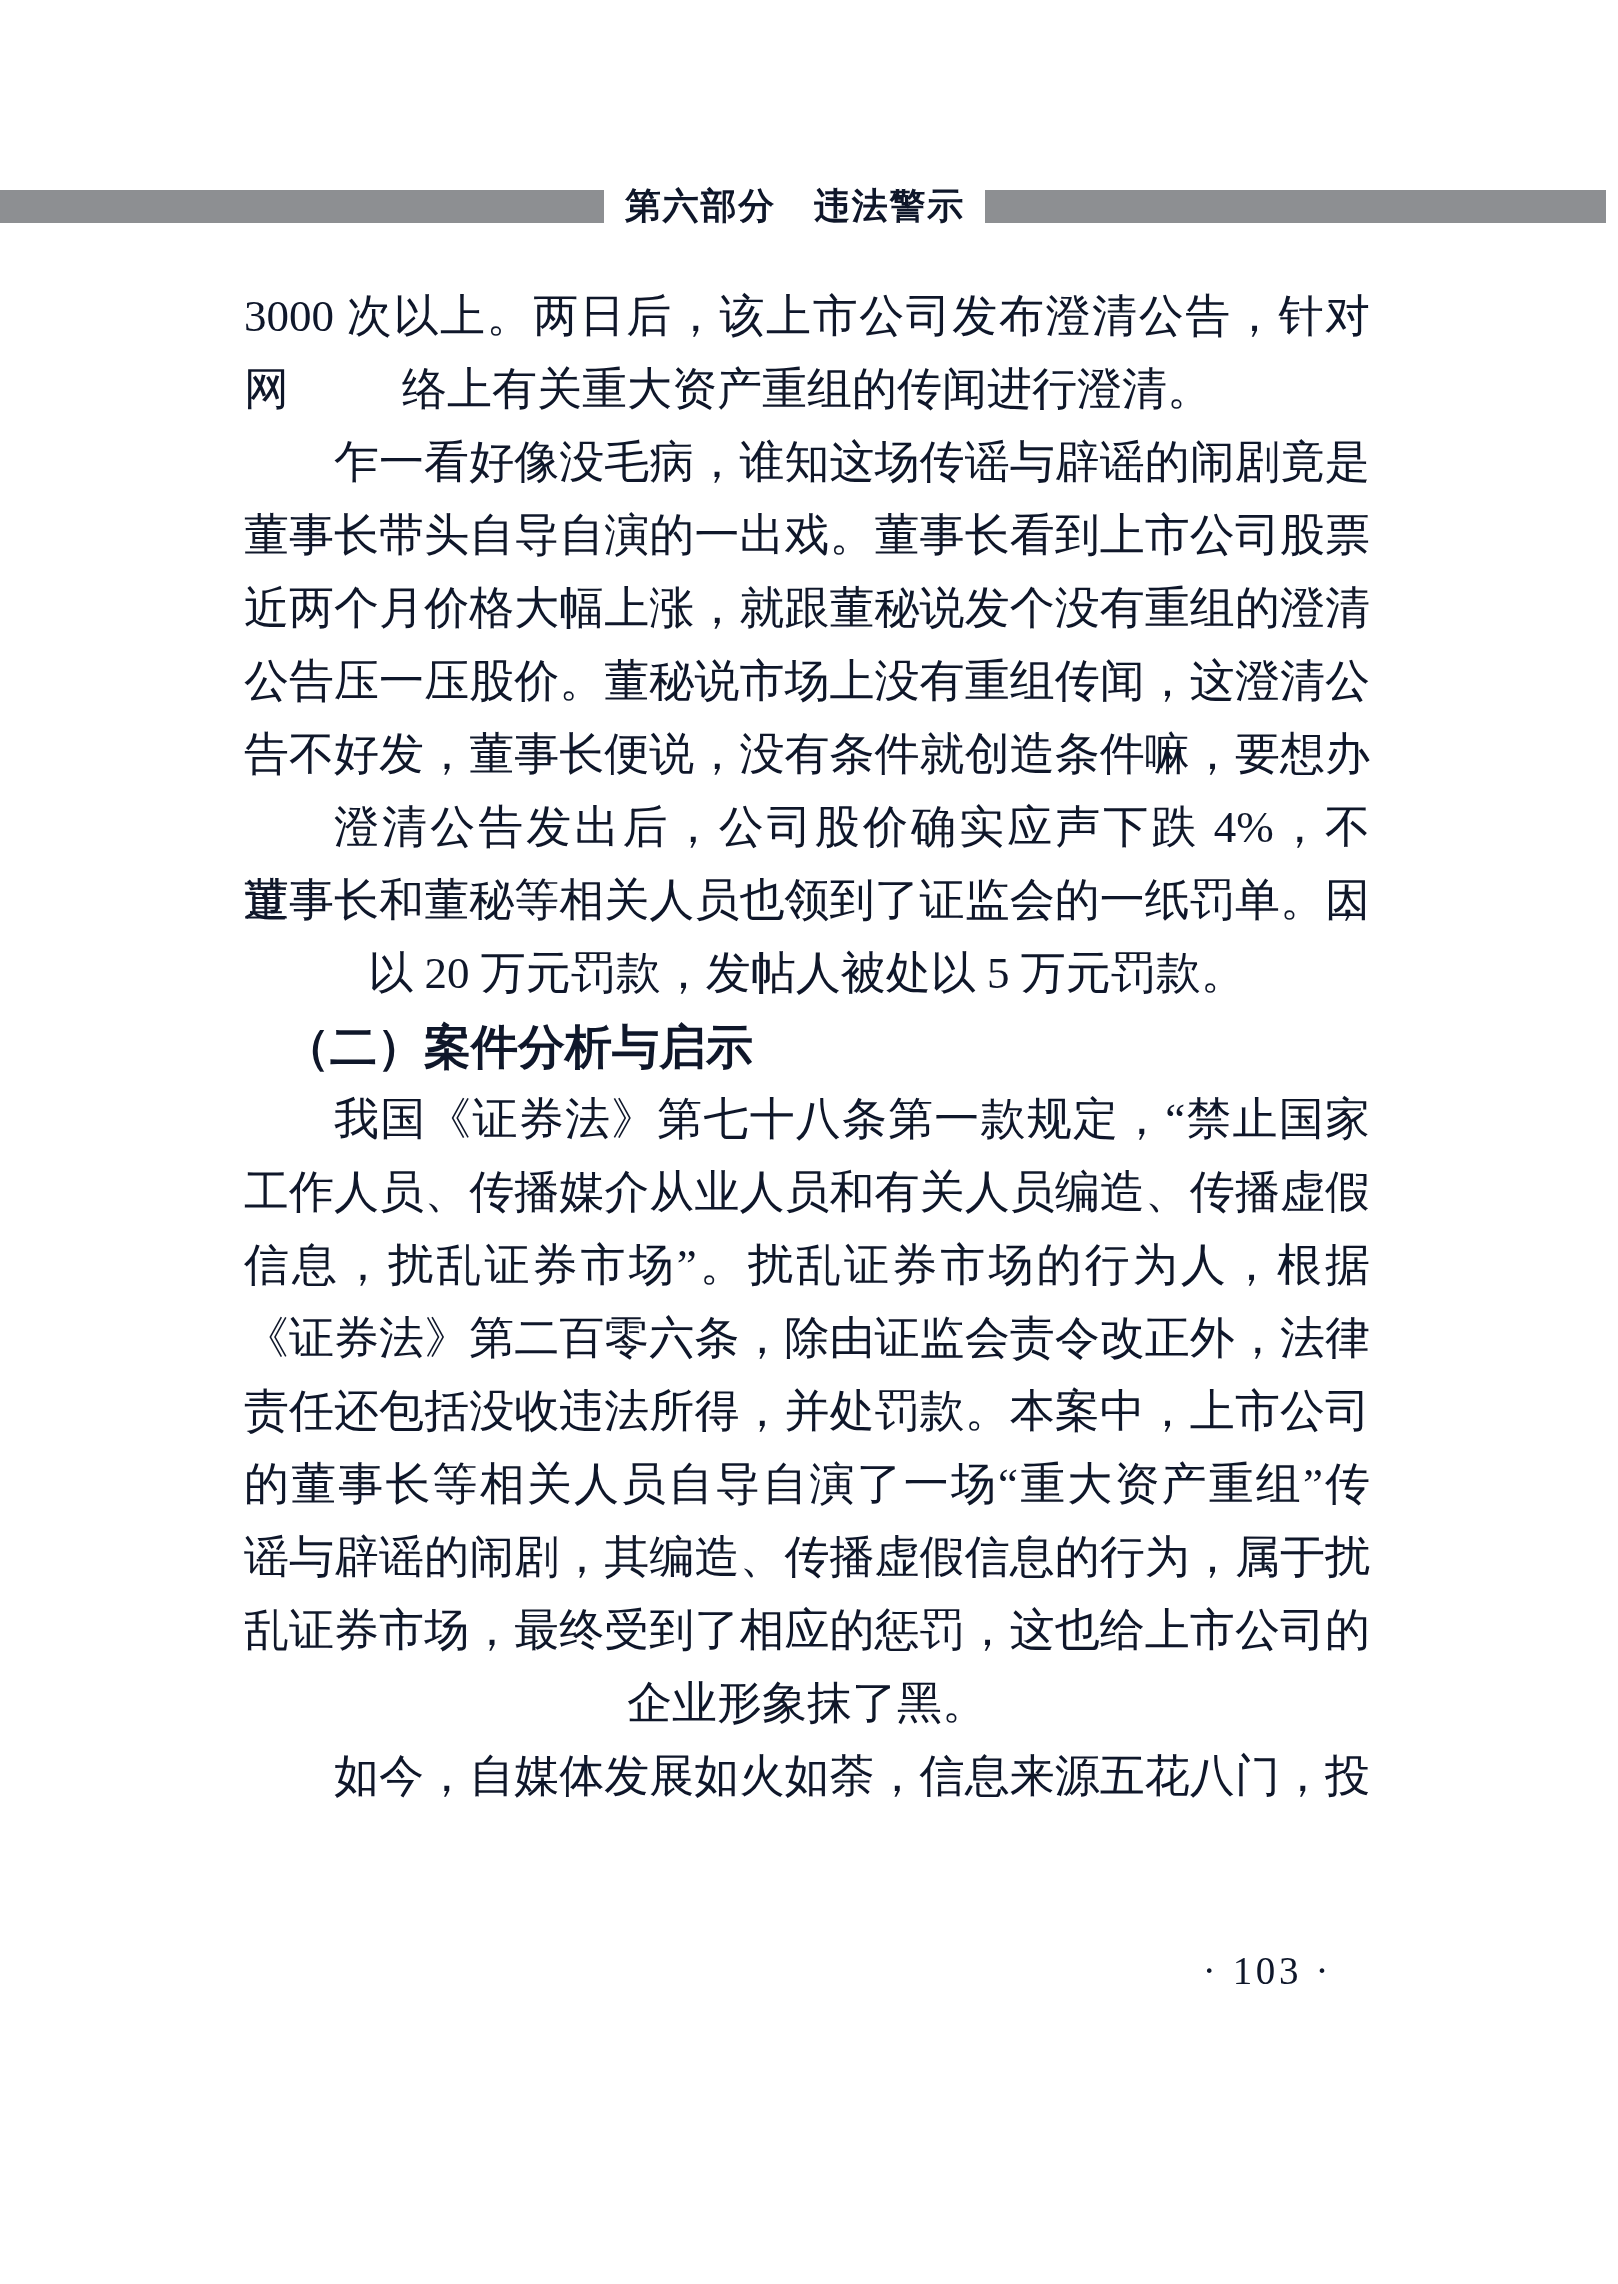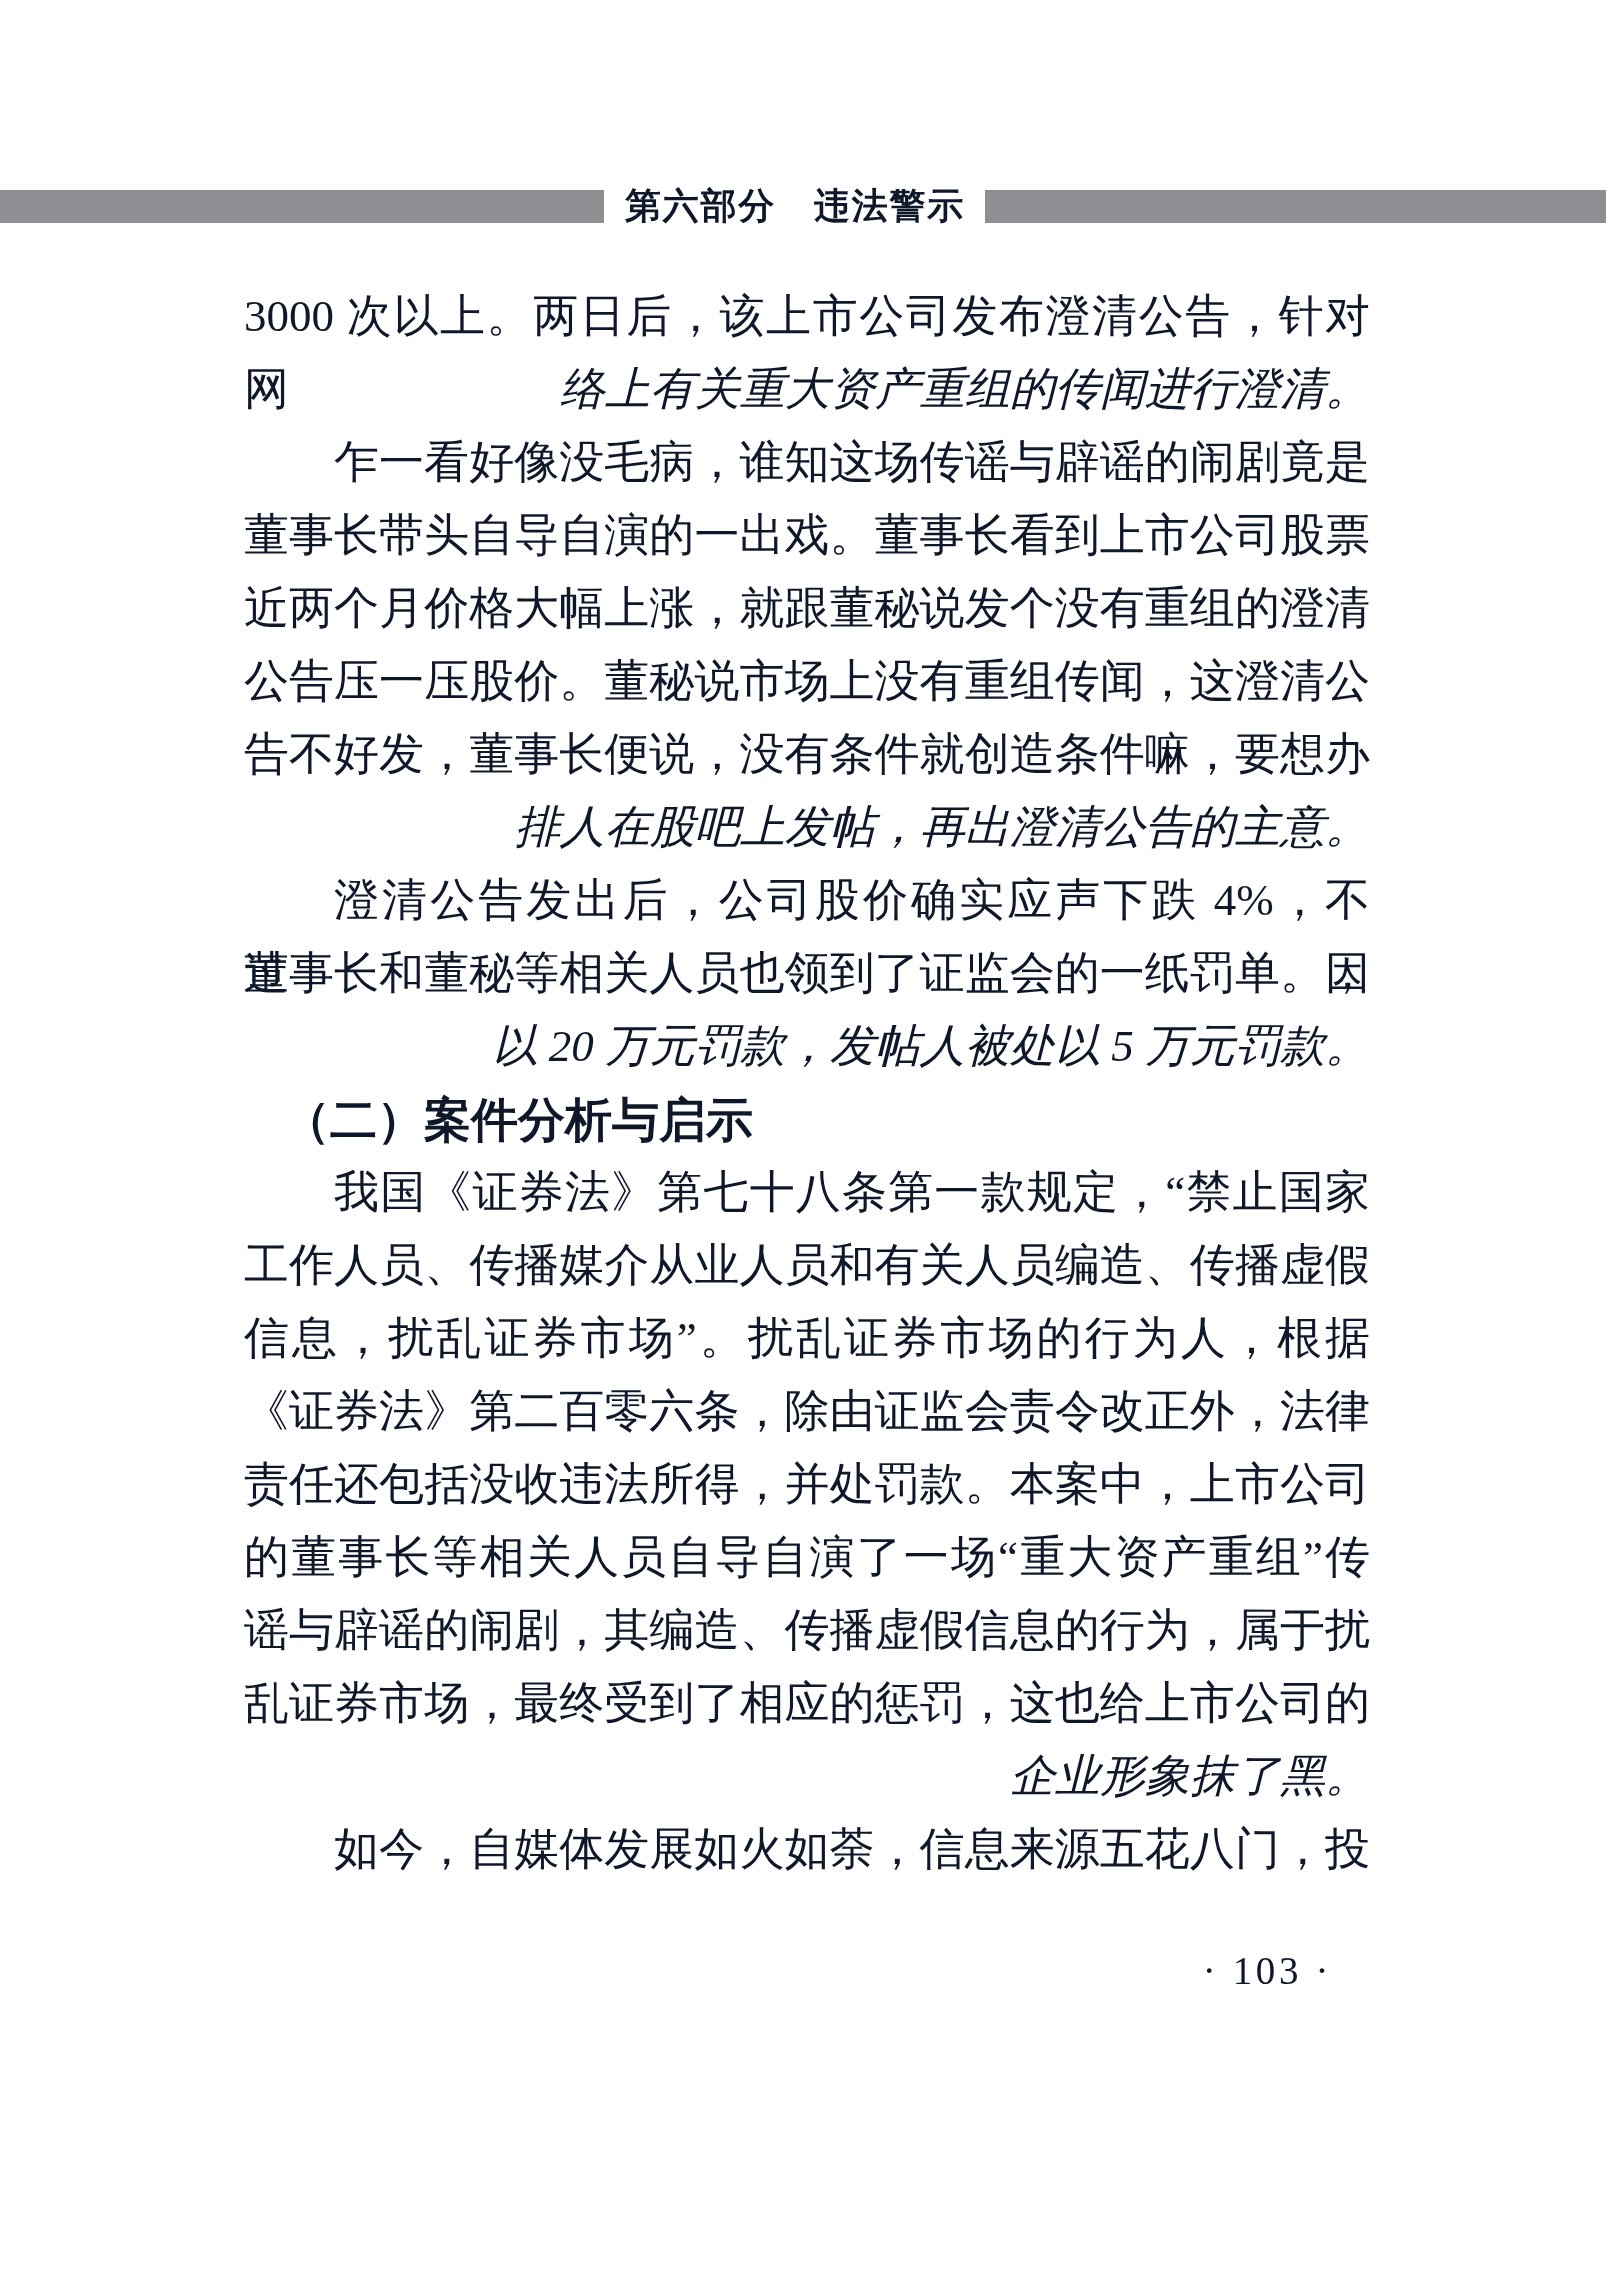--- a/index.html
+++ b/index.html
@@ -55,21 +55,21 @@
     height: 73px;
     line-height: 73px;
     font-size: 45px;
     white-space: nowrap;
   }
   .line.justify {
     text-align: justify;
     text-align-last: justify;
     white-space: normal;
   }
-  .line.flush { text-align: right; font-style: italic; }
+  .line.flush { text-align: center; }
   .line.indent { text-indent: 90px; }
   .line.heading {
     font-family: "Liberation Sans", sans-serif;
     font-weight: bold;
     font-size: 47px;
     text-indent: 39px;
     text-align: center;
     text-align-last: left;
   }
 
@@ -98,21 +98,20 @@
   </div>
 
   <div class="body-text">
       <div class="line justify">3000 次以上。两日后，该上市公司发布澄清公告，针对网</div>
       <div class="line flush">络上有关重大资产重组的传闻进行澄清。</div>
       <div class="line justify indent">乍一看好像没毛病，谁知这场传谣与辟谣的闹剧竟是</div>
       <div class="line justify">董事长带头自导自演的一出戏。董事长看到上市公司股票</div>
       <div class="line justify">近两个月价格大幅上涨，就跟董秘说发个没有重组的澄清</div>
       <div class="line justify">公告压一压股价。董秘说市场上没有重组传闻，这澄清公</div>
       <div class="line justify">告不好发，董事长便说，没有条件就创造条件嘛，要想办</div>
-      <div class="line flush">排人在股吧上发帖，再出澄清公告的主意。</div>
       <div class="line justify indent">澄清公告发出后，公司股价确实应声下跌 4%，不过，</div>
       <div class="line justify">董事长和董秘等相关人员也领到了证监会的一纸罚单。因</div>
       <div class="line flush">以 20 万元罚款，发帖人被处以 5 万元罚款。</div>
       <div class="line heading">（二）案件分析与启示</div>
       <div class="line justify indent">我国《证券法》第七十八条第一款规定，“禁止国家</div>
       <div class="line justify">工作人员、传播媒介从业人员和有关人员编造、传播虚假</div>
       <div class="line justify">信息，扰乱证券市场”。扰乱证券市场的行为人，根据</div>
       <div class="line justify">《证券法》第二百零六条，除由证监会责令改正外，法律</div>
       <div class="line justify">责任还包括没收违法所得，并处罚款。本案中，上市公司</div>
       <div class="line justify">的董事长等相关人员自导自演了一场“重大资产重组”传</div>

